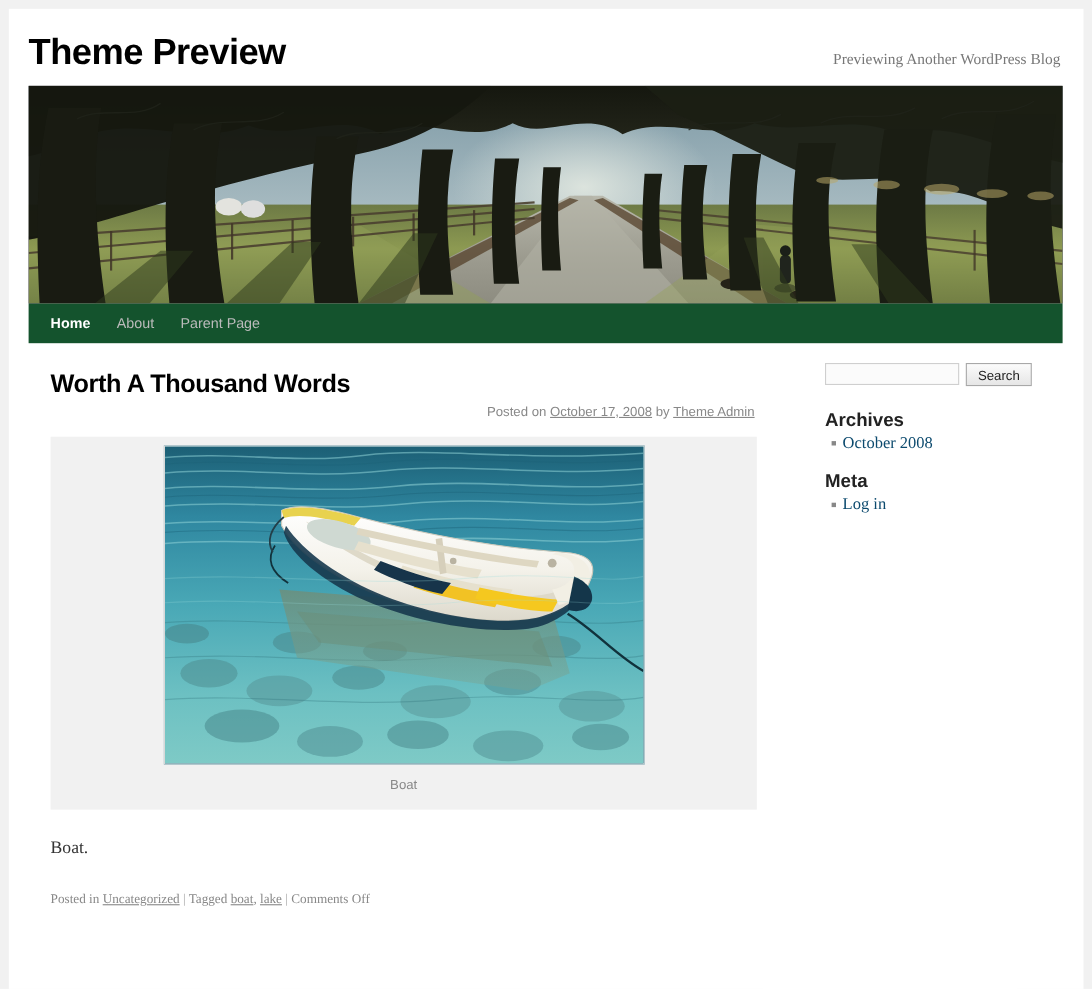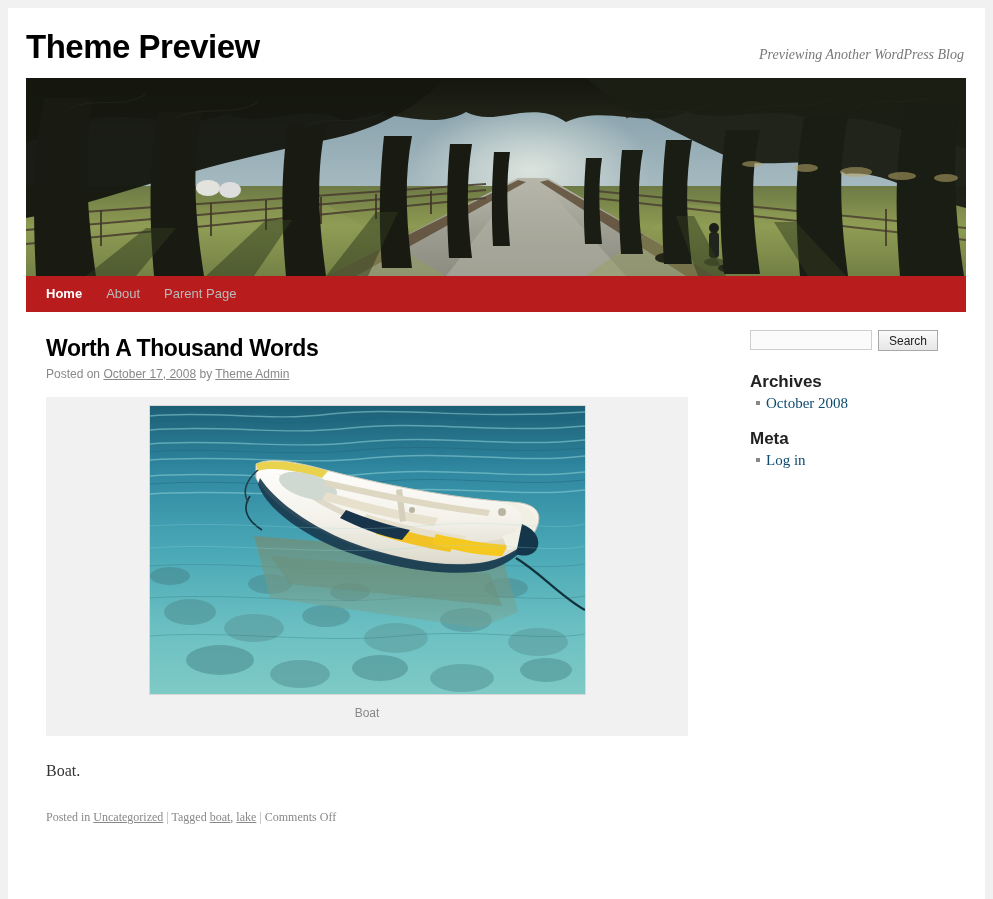--- a/index.html
+++ b/index.html
@@ -45,21 +45,20 @@
     letter-spacing: -0.5px;
     color: #000000;
     font-family: "Liberation Sans", sans-serif;
     cursor: pointer;
   }
   #site-description {
     position: absolute;
     right: 2px;
     top: 39px;
     font-family: "Liberation Serif", serif;
-    font-style: italic;
     font-size: 14px;
     color: #777777;
     white-space: nowrap;
   }
 
   
   #header-image {
     position: relative;
     margin: 0 18px;
     width: 940px;
@@ -68,21 +67,21 @@
     background: #0a0c08;
   }
   #header-image svg { display: block; }
 
   
   #access {
     position: relative;
     margin: 0 18px;
     width: 940px;
     height: 36px;
-    background: #b91c1c;
+    background: #14532d;
   }
   #access ul {
     margin: 0;
     padding: 0;
     list-style: none;
     height: 36px;
   }
   #access li {
     float: left;
     height: 36px;
@@ -132,20 +131,21 @@
     letter-spacing: -0.4px;
     color: #000000;
     font-family: "Liberation Sans", sans-serif;
     cursor: pointer;
   }
   .entry-meta {
     margin: 5px 0 0 0;
     font-size: 12px;
     color: #888888;
     font-family: "Liberation Sans", sans-serif;
+    text-align: right;
   }
   .entry-meta a {
     color: #888888;
     text-decoration: underline;
     cursor: pointer;
   }
 
   .entry-content { margin-top: 16px; }
 
   .wp-caption {

